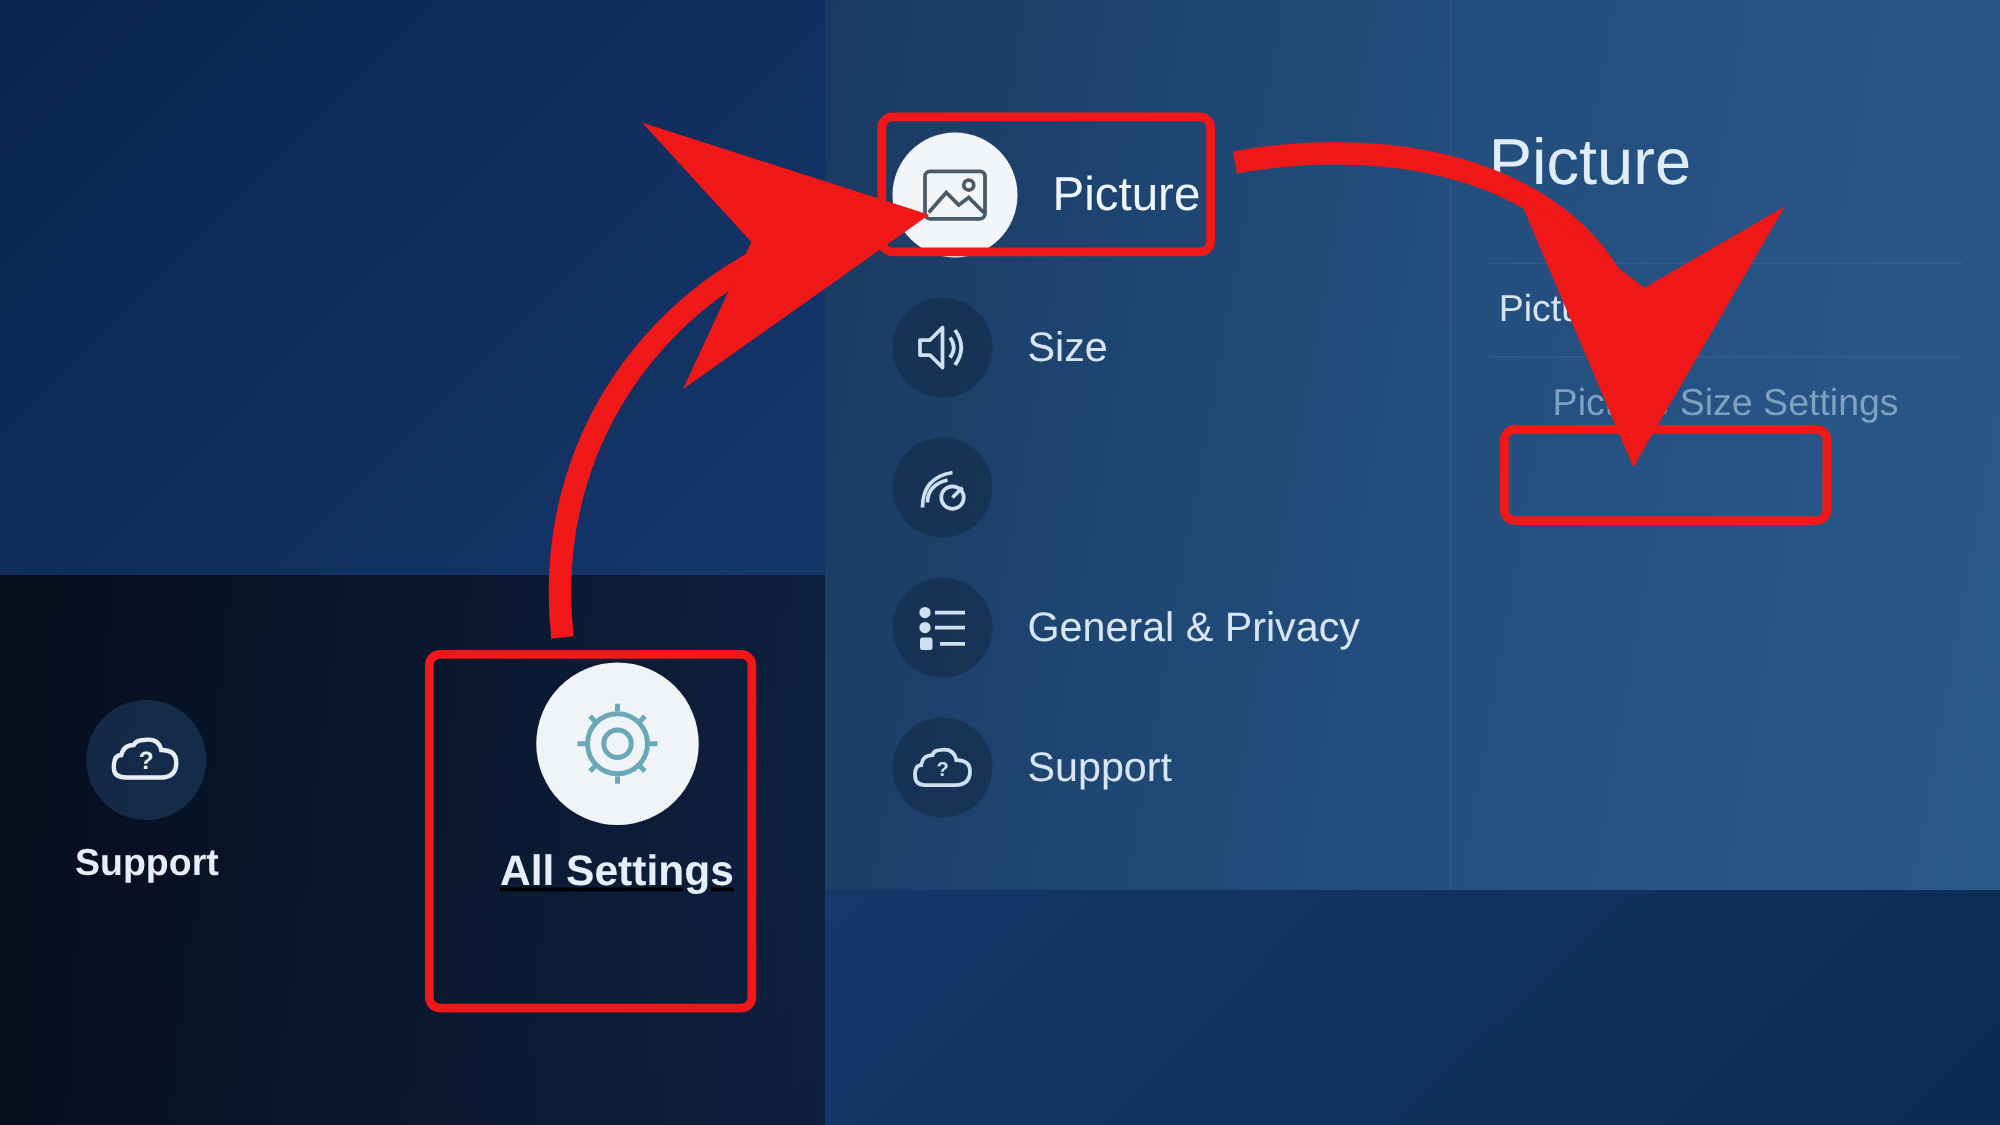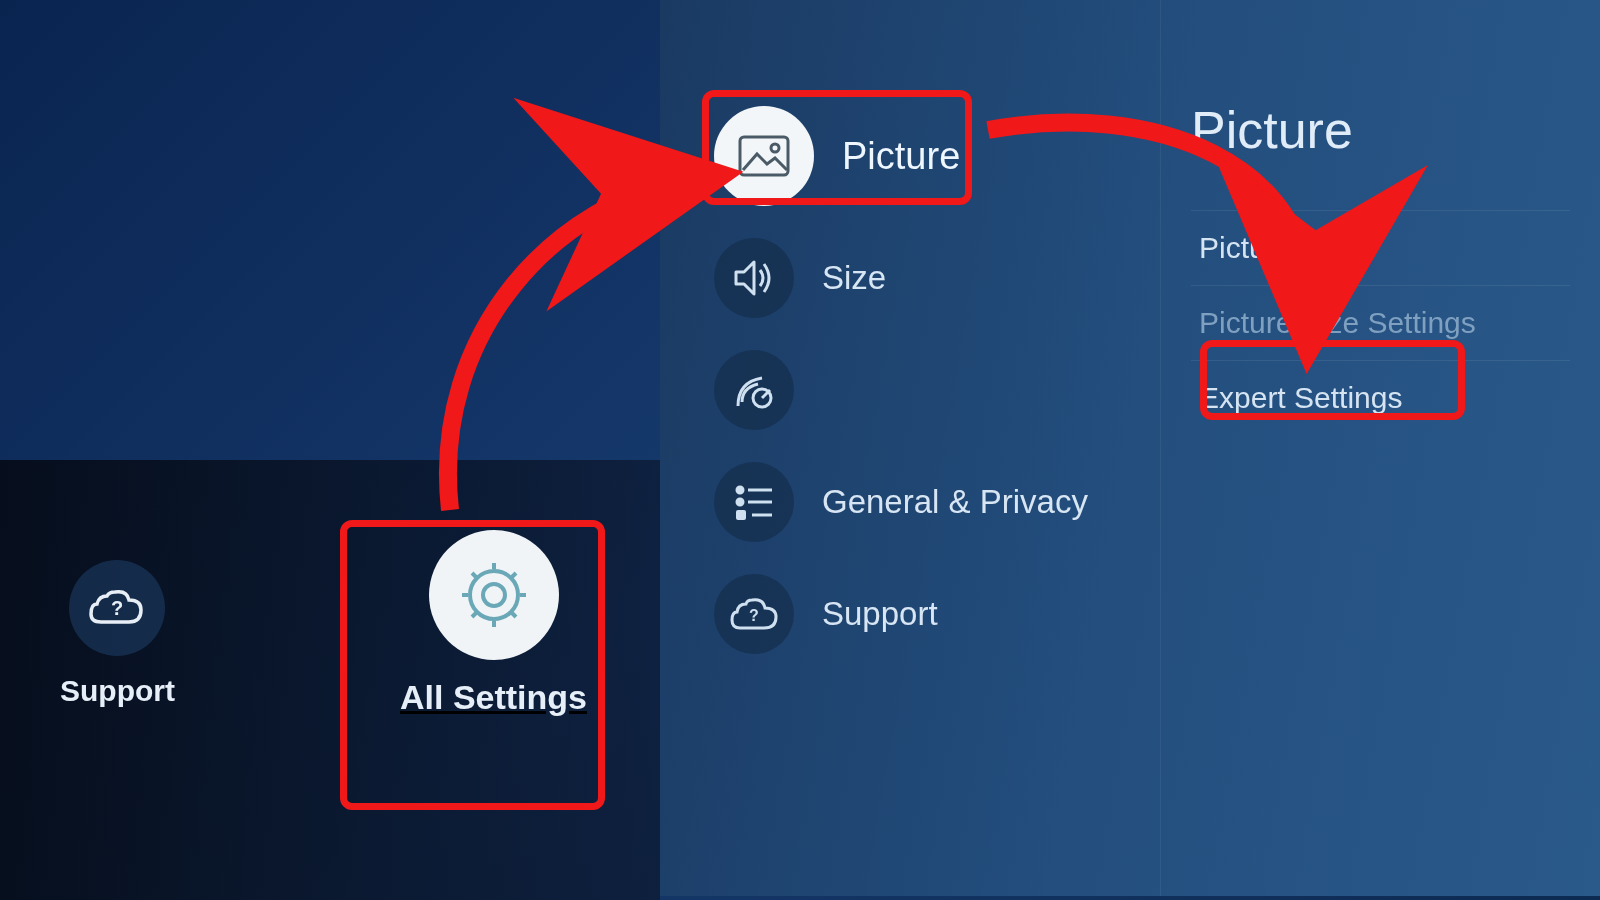--- a/index.html
+++ b/index.html
@@ -43,21 +43,21 @@
   font-weight: 600;
 }
 .tile-label.big { font-size: 34px; }
 
 
 .right-panel {
   position: absolute;
   left: 660px;
   top: 0;
   width: 940px;
-  height: 896px;
+  height: 712px;
   background: linear-gradient(100deg, #1a3a62 0%, #234e7e 50%, #2a5a8a 100%);
   display: flex;
 }
 .settings-list {
   width: 500px;
   padding: 90px 0 0 30px;
 }
 .settings-item {
   display: flex;
   align-items: center;
@@ -92,21 +92,21 @@
   color: #e0ecf8;
   font-weight: 400;
   margin-bottom: 50px;
 }
 .sub-item {
   font-size: 30px;
   color: #d6e4f2;
   padding: 20px 8px;
   border-top: 1px solid rgba(255,255,255,0.08);
 }
-.sub-item.dim { color: #7fa0c0; }
+.sub-item.dim { color: #7fa0c0; text-align: center; }
 
 
 .redbox {
   position: absolute;
   border: 7px solid #f01818;
   border-radius: 12px;
   pointer-events: none;
 }
 
 svg.arrow { position: absolute; pointer-events: none; }
@@ -200,21 +200,20 @@
           </svg>
       </div>
       <div class="lbl">Support</div>
     </div>
   </div>
 
   <div class="sub-panel">
     <div class="sub-title">Picture</div>
     <div class="sub-item">Picture Mode</div>
     <div class="sub-item dim">Picture Size Settings</div>
-    <div class="sub-item">Expert Settings</div>
   </div>
 </div>
 
 <div class="redbox" style="left:340px; top:520px; width:265px; height:290px;"></div>
 <div class="redbox" style="left:702px; top:90px; width:270px; height:115px;"></div>
 <div class="redbox" style="left:1200px; top:340px; width:265px; height:80px;"></div>
 
 <svg class="arrow" style="left:0;top:0;" width="1600" height="900">
   <defs>
     <marker id="ah1" markerWidth="14" markerHeight="14" refX="9" refY="6" orient="auto">

